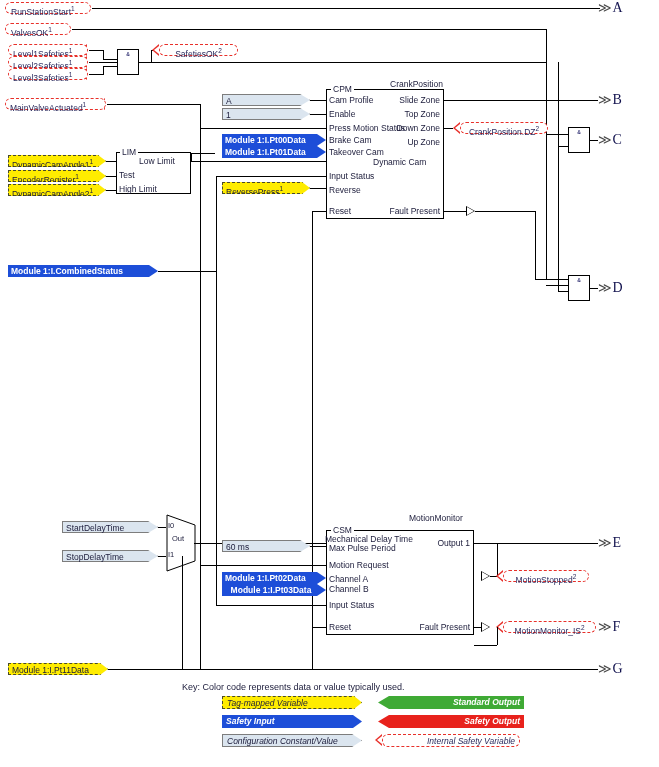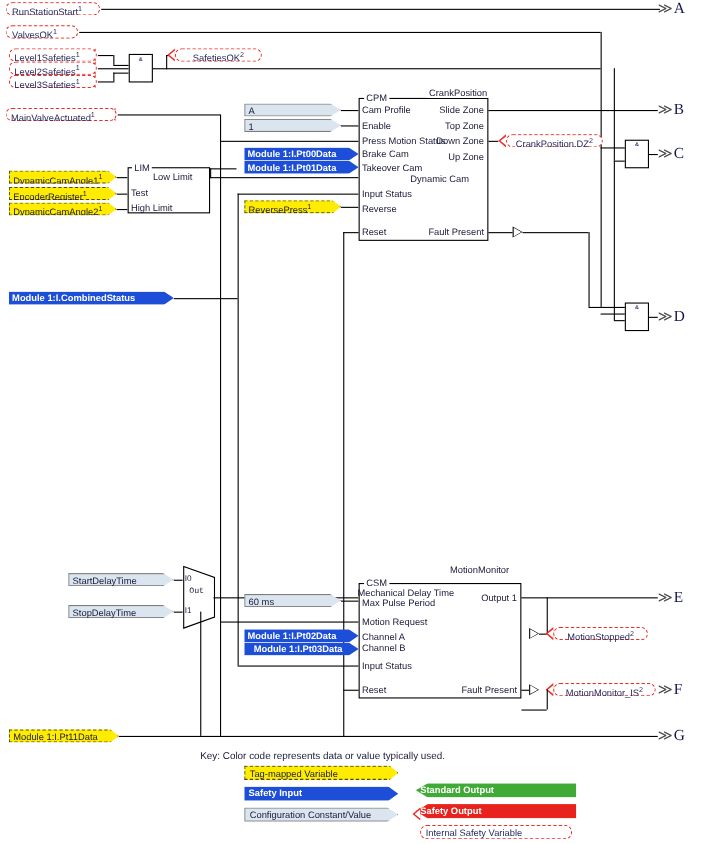--- a/index.html
+++ b/index.html
@@ -74,23 +74,23 @@
   
   .mux{position:absolute;width:30px;height:58px;}
   .mux svg{display:block;}
   .muxlab{position:absolute;font-size:7.5px;}
 
   
   #legend{position:absolute;left:182px;top:682px;width:340px;}
   .keytitle{font-size:9px;margin-bottom:4px;}
   .legrow{position:relative;height:15px;margin-bottom:4px;}
   .legbox{position:absolute;height:13px;line-height:13px;font-size:8.5px;
-          box-sizing:border-box;padding:0 4px;white-space:nowrap;}
+          box-sizing:border-box;padding:0 4px;white-space:nowrap;font-style:italic;}
   .legleft{left:40px;width:140px;}
-  .legright{left:196px;width:146px;text-align:left;margin-top:16px;}
+  .legright{left:196px;width:146px;text-align:right;}
   .legright.isv{left:200px;width:138px;}
 </style>
 </head>
 <body>
 
 <div id="stage">
 
   <div class="isv-arrow" style="left:33px;top:2px;"></div>
   <div class="tag isv" style="left:5px;top:2px;width:86px;text-align:left;padding-left:5px;"><span>RunStationStart</span><span class="sup">1</span></div>
   <div class="w wh" style="left:92px;top:8px;width:508px;"></div>
@@ -231,21 +231,21 @@
   <div class="w wh" style="left:158px;top:527px;width:8px;"></div>
   <div class="w wh" style="left:158px;top:556px;width:8px;"></div>
 
   <div class="mux" style="left:166px;top:514px;">
     <svg width="30" height="58" viewBox="0 0 30 58">
       <polygon points="1,1 29,11 29,47 1,57" fill="#fff" stroke="#000" stroke-width="1"></polygon>
     </svg>
   </div>
   <div class="muxlab" style="left:168px;top:521px;">I0</div>
   <div class="muxlab" style="left:168px;top:550px;">I1</div>
-  <div class="muxlab" style="left:172px;top:534px;font-family:Liberation Mono, monospace;">Out</div>
+  <div class="muxlab" style="left:172px;top:534px;">Out</div>
   <div class="w wv" style="left:182px;top:556px;height:113px;"></div>
 
   <div class="w wh" style="left:194px;top:543px;width:132px;"></div>
 
   <div class="tag cc" style="left:222px;top:540px;width:88px;"><span>60 ms</span></div>
   <div class="w wh" style="left:310px;top:546px;width:16px;"></div>
 
   <div class="tag si" style="left:222px;top:572px;width:104px;"><span>Module 1:I.Pt02Data</span></div>
   <div class="tag si" style="left:222px;top:584px;width:104px;text-align:center;"><span>Module 1:I.Pt03Data</span></div>
 

